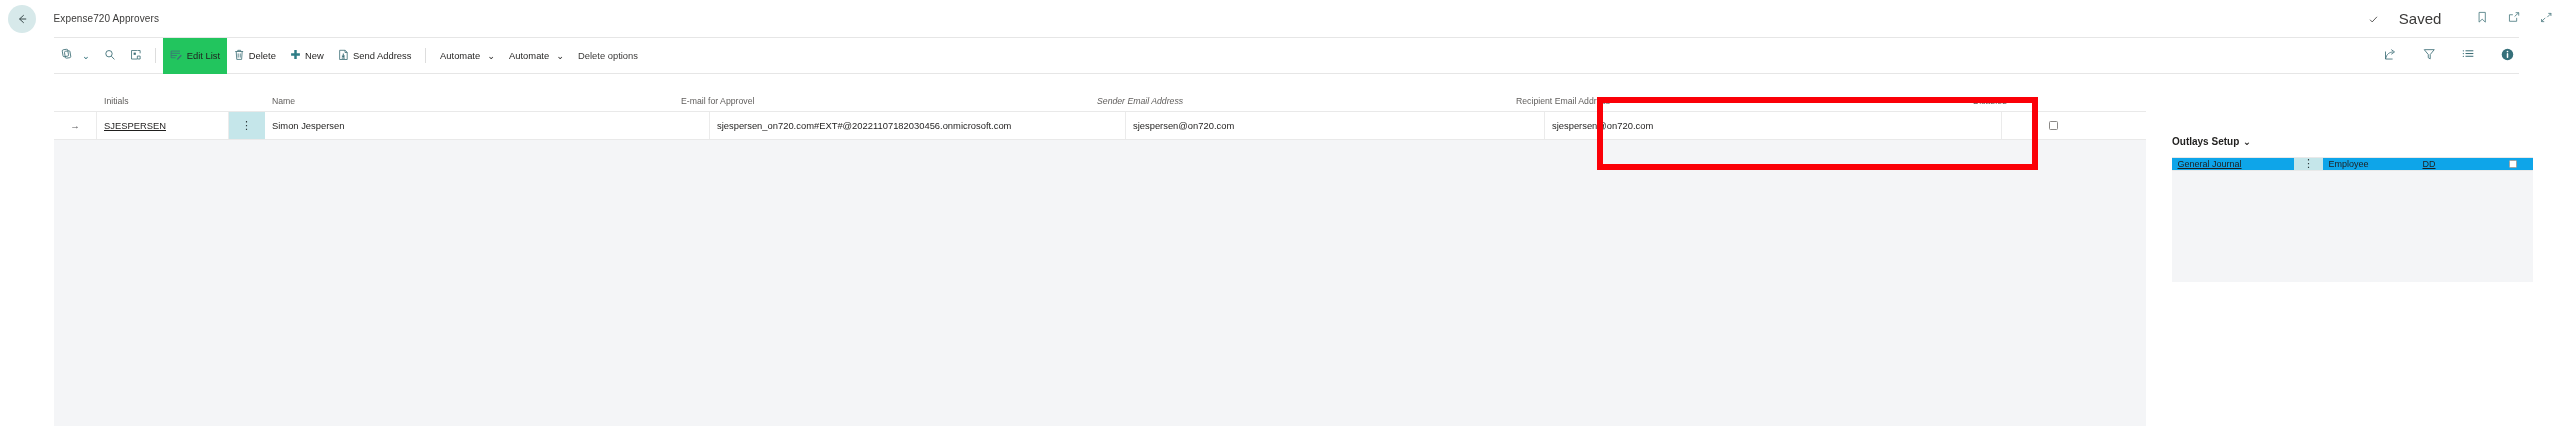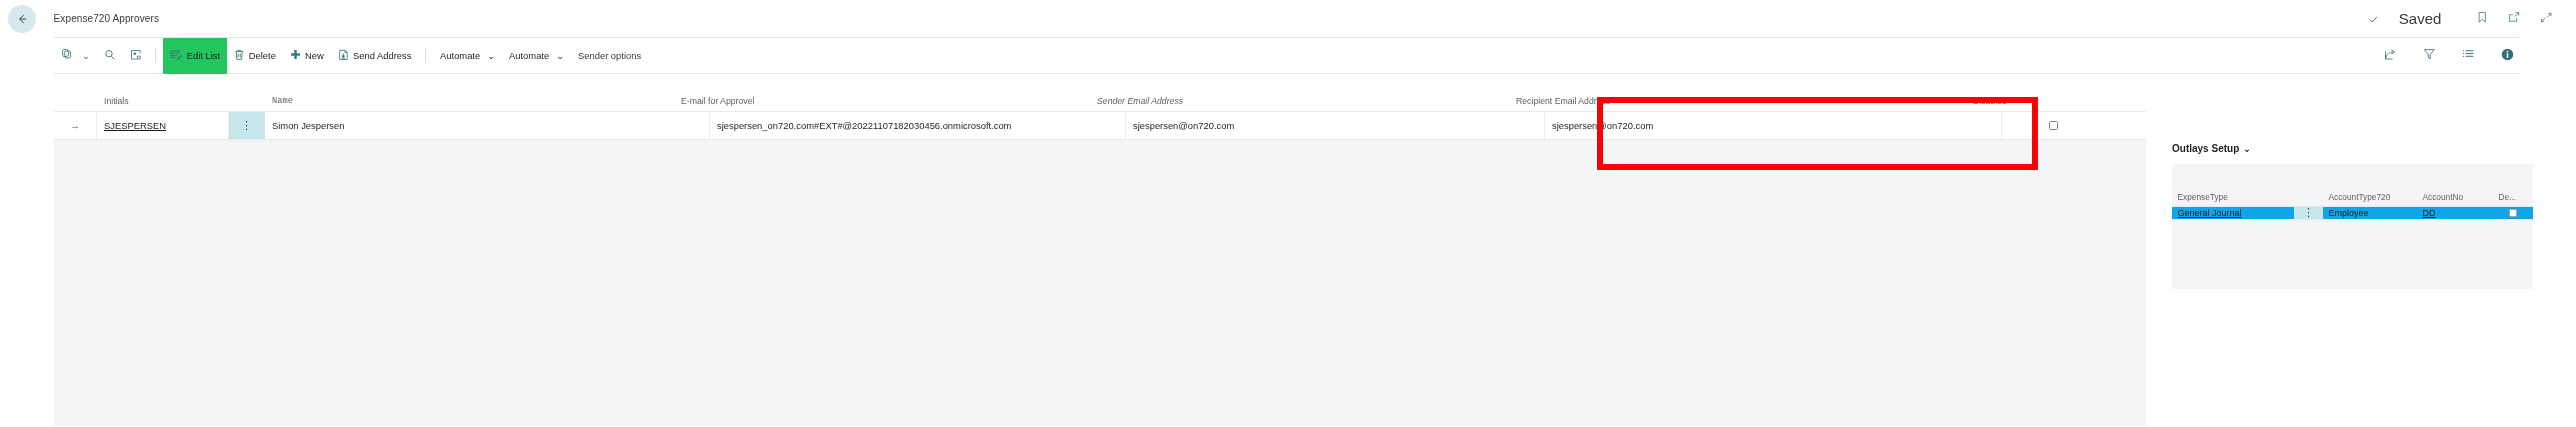--- a/index.html
+++ b/index.html
@@ -185,21 +185,20 @@
     width: 361px;
   }
   .outlays-title {
     font-size: 10px;
     font-weight: bold;
     color: #201f1e;
     display: flex; align-items: center; gap: 3.5px;
     margin-bottom: 9.7px;
     cursor: pointer;
     white-space: nowrap;
-    margin-top: 7px;
   }
   .outlays-card {
     background: #f4f5f7;
     width: 361px; height: 125px;
     position: relative;
   }
   .ol-head {
     display: flex;
     height: 42px;
     align-items: flex-end;
@@ -383,21 +382,21 @@
       <span>Automate</span>
       <span class="chev">⌄</span>
     </div>
 
     <div class="cmd">
       <span>Automate</span>
       <span class="chev">⌄</span>
     </div>
 
     <div class="cmd muted">
-      <span>Sender options</span>
+      <span>Delete options</span>
     </div>
   </div>
 
   <div class="cmdbar-right">
     <div class="hdr-icon">
       <span>
         <svg width="13" height="12.5" viewBox="0 0 19 18" fill="none" stroke="#3f7078" stroke-width="1.25">
           <path d="M2.2 5 V16 H12.6"></path>
           <path d="M2.4 15.9 C3.6 8.4 8.4 5.9 13.3 5.6"></path>
           <path d="M10.6 2.2 L15.4 5.6 L10.6 9"></path>
@@ -434,21 +433,21 @@
     </div>
   </div>
 </div>
 
 <div class="grid-region">
 
   <div class="grid-head">
     <div class="gh" style="width:43px;padding-left:0;"></div>
     <div class="gh" style="width:132px;">Initials</div>
     <div class="gh" style="width:36px;"></div>
-    <div class="gh" style="width:409px;font-family:Liberation Mono, monospace;">Name</div>
+    <div class="gh" style="width:409px;">Name</div>
     <div class="gh" style="width:416px;">E-mail for Approvel</div>
     <div class="gh" style="width:419px;font-style:italic;">Sender Email Address</div>
     <div class="gh" style="width:457px;">Recipient Email Address</div>
     <div class="gh" style="width:103px;">Disabled</div>
   </div>
 
   <div class="grid-row">
     <div class="gc row-arrow" style="width:43px;">→</div>
     <div class="gc" style="width:132px;">
       <a>SJESPERSEN</a>
@@ -470,27 +469,20 @@
 
 <div class="annot"></div>
 
 <div class="outlays">
   <div class="outlays-title">
     <span>Outlays Setup</span>
     <span>⌄</span>
   </div>
 
   <div class="outlays-card">
-    <div class="ol-head">
-      <div class="olh" style="width:122px;">ExpenseType</div>
-      <div class="olh" style="width:29px;"></div>
-      <div class="olh" style="width:94px;">AccountType720</div>
-      <div class="olh" style="width:76px;">AccountNo</div>
-      <div class="olh" style="width:40px;">De...</div>
-    </div>
 
     <div class="ol-row">
       <div class="olc" style="width:122px;">
         <a>General Journal</a>
       </div>
       <div class="olc ol-dots" style="width:29px;">
         <span class="dots">⋮</span>
       </div>
       <div class="olc" style="width:94px;">Employee</div>
       <div class="olc" style="width:76px;">

